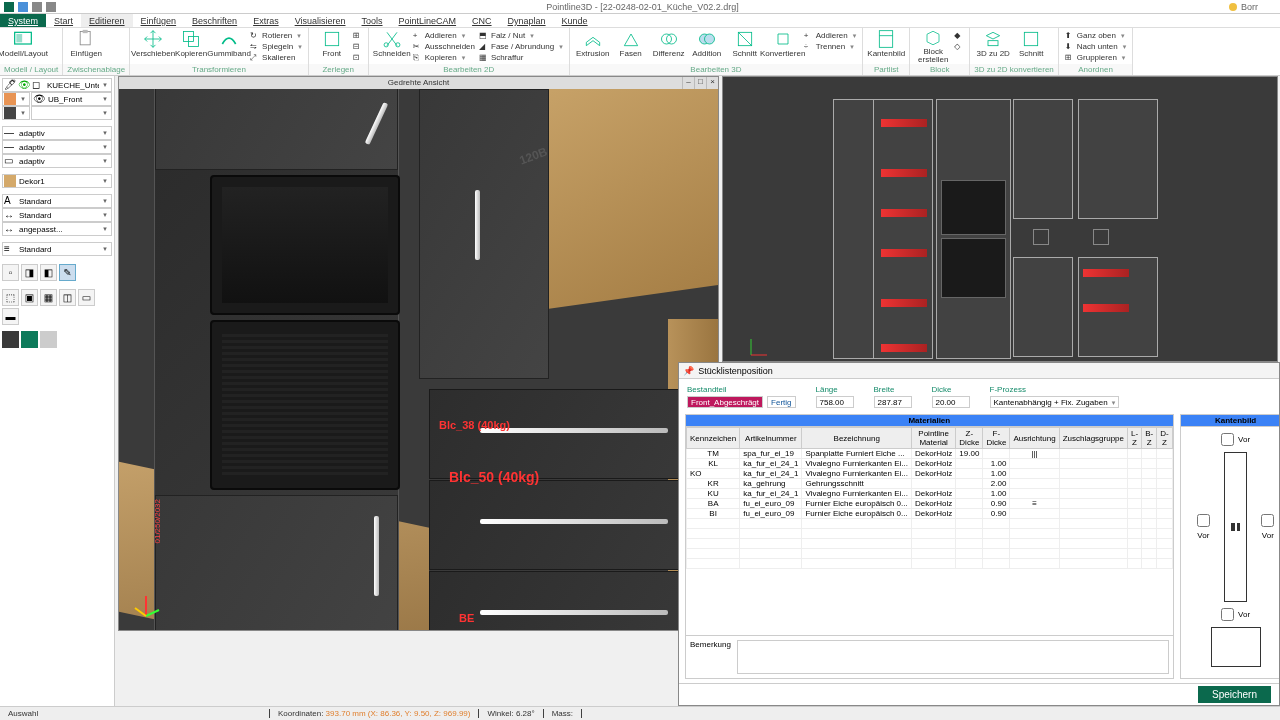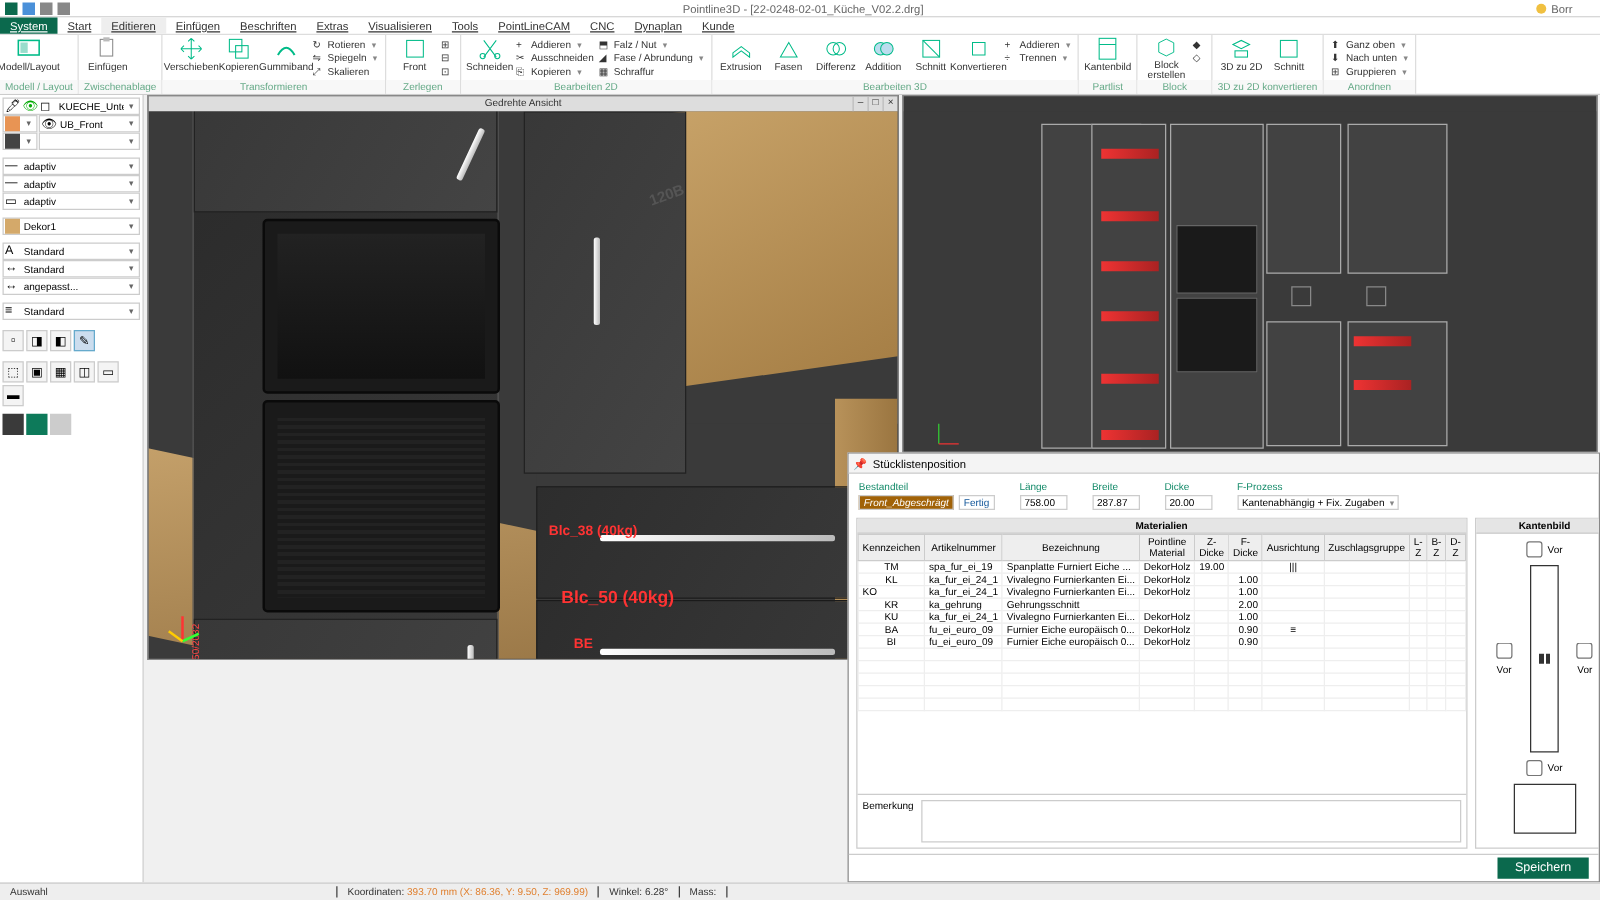--- a/index.html
+++ b/index.html
@@ -43,21 +43,21 @@
 .lp-ib.on { background:#cde; border-color:#6ac; }
 .lp-sw { display:flex; gap:2px; margin-top:6px; }
 .lp-sw div { width:17px; height:17px; }
 
 
 .viewport { position:absolute; background:#3a3a3a; border:1px solid #888; }
 .vp-title { position:absolute; top:0; left:0; right:0; height:12px; background:#ddd; font-size:8px; text-align:center; line-height:12px; color:#333; z-index:2; }
 .vp-title .winbtns { position:absolute; right:0; top:0; display:flex; }
 .vp-title .winbtns span { width:12px; height:12px; display:inline-block; text-align:center; line-height:10px; border-left:1px solid #bbb; cursor:pointer;}
 
-.vp-left { left:118px; top:76px; width:601px; height:452px; }
+.vp-left { left:118px; top:76px; width:601px; height:555px; }
 .vp-right { left:722px; top:76px; width:556px; height:286px; }
 
 
 .k3d { position:absolute; inset:12px 0 0 0; overflow:hidden; }
 .cab-tall { position:absolute; left:35px; top:-10px; width:245px; height:620px; background:linear-gradient(135deg,#2a2a2a,#3d3d3d); border:1px solid #555; }
 .cab-door { position:absolute; background:linear-gradient(120deg,#383838,#444); border:1px solid #222; }
 .handle { position:absolute; width:5px; background:linear-gradient(90deg,#fff,#bbb); border-radius:2px; }
 .handle.h { height:5px; width:auto; }
 .oven { position:absolute; left:55px; width:190px; background:#1a1a1a; border:2px solid #0a0a0a; }
 .oven-glass { position:absolute; inset:10px; background:linear-gradient(180deg,#222,#111); }
@@ -78,26 +78,26 @@
 .bv-red { position:absolute; height:8px; background:linear-gradient(90deg,#e33,#a22); }
 .bv-oven { position:absolute; background:#1a1a1a; border:1px solid #666; }
 
 
 .dialog { position:absolute; left:678px; top:362px; right:0; bottom:14px; background:#fff; border:1px solid #888; display:flex; flex-direction:column; }
 .dlg-title { height:16px; background:#f4f4f4; border-bottom:1px solid #ccc; display:flex; align-items:center; padding:0 4px; font-size:9px; }
 .dlg-top { padding:6px 8px; display:flex; gap:20px; }
 .dlg-field { display:flex; flex-direction:column; gap:2px; font-size:8px; }
 .dlg-field label { color:#158b6a; font-size:8px; }
 .dlg-field .val { border:1px solid #ccc; padding:1px 3px; min-width:38px; height:12px; font-size:8px; }
-.dlg-field .val.sel { background:#a16207; color:#fff;font-style:italic; }
+.dlg-field .val.sel { background:#be185d; color:#fff; }
 .dlg-field.wide .val { min-width:120px; }
 
 .dlg-body { flex:1; display:flex; gap:6px; padding:0 6px 4px 6px; overflow:hidden; }
 .mat-panel { flex:1; display:flex; flex-direction:column; border:1px solid #ccc; }
-.mat-head { background:#e5e5e5; text-align:center; font-size:8px; padding:1px; border-bottom:1px solid #ccc; font-weight:bold; }
+.mat-head { background:#3b82f6; text-align:center; font-size:8px; padding:1px; border-bottom:1px solid #ccc; font-weight:bold; }
 .mat-table { flex:1; overflow:auto; }
 .mat-table table { width:100%; border-collapse:collapse; font-size:8px; }
 .mat-table th { background:#eee; border:1px solid #ccc; padding:1px 3px; font-weight:normal; position:sticky; top:0; }
 .mat-table td { border:1px solid #eee; padding:0 3px; height:10px; white-space:nowrap; overflow:hidden; }
 .mat-main { border-top:1px solid #ccc; }
 .mat-main-h { background:#eee; text-align:center; font-size:8px; font-weight:bold; padding:1px; }
 .mat-main-b { display:flex; padding:4px; gap:6px; align-items:flex-start; }
 .mat-main-b textarea { flex:1; height:34px; border:1px solid #ccc; font-size:8px; resize:none; }
 
 .edge-panel { width:180px; border:1px solid #ccc; display:flex; flex-direction:column; }

